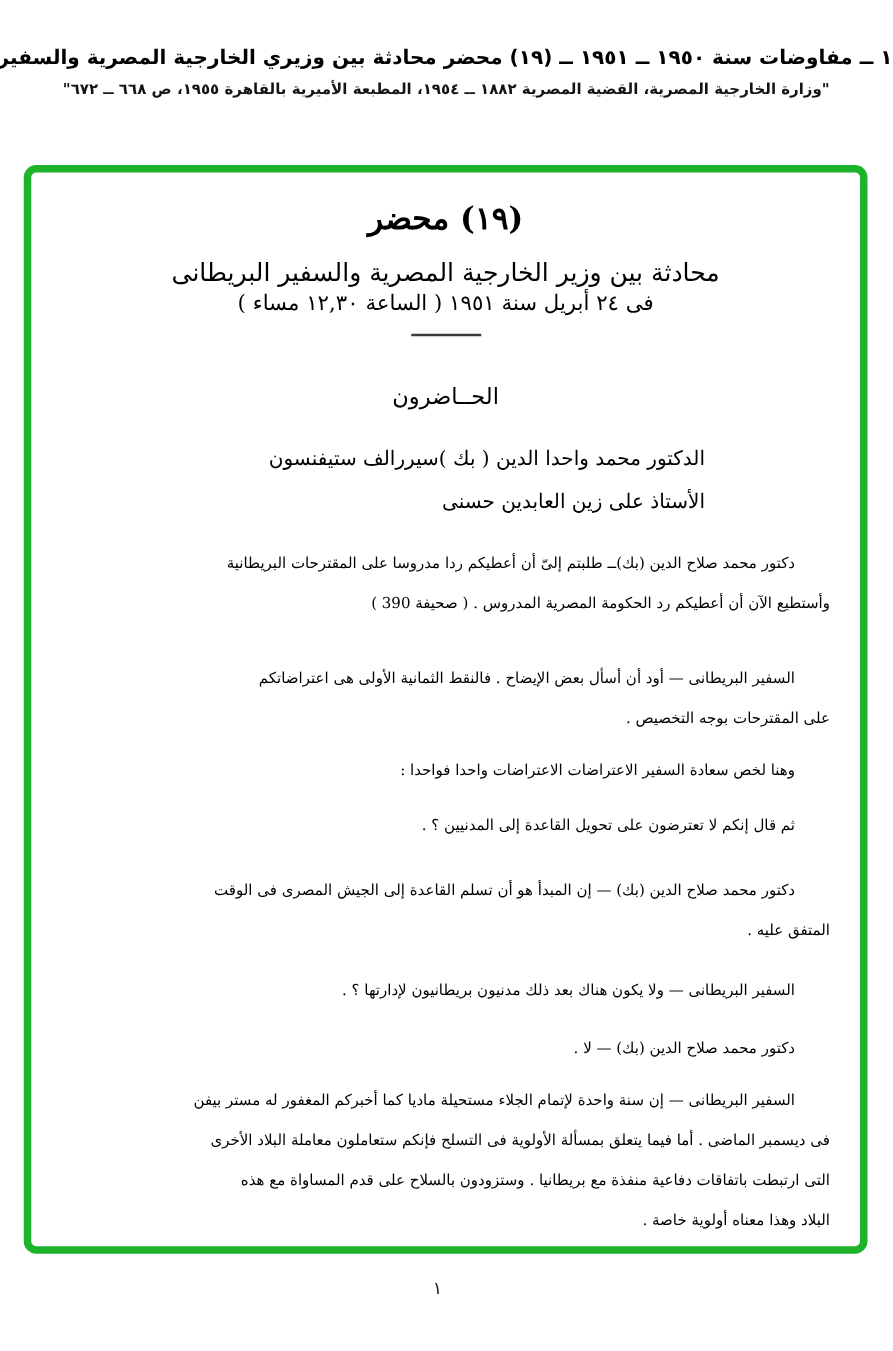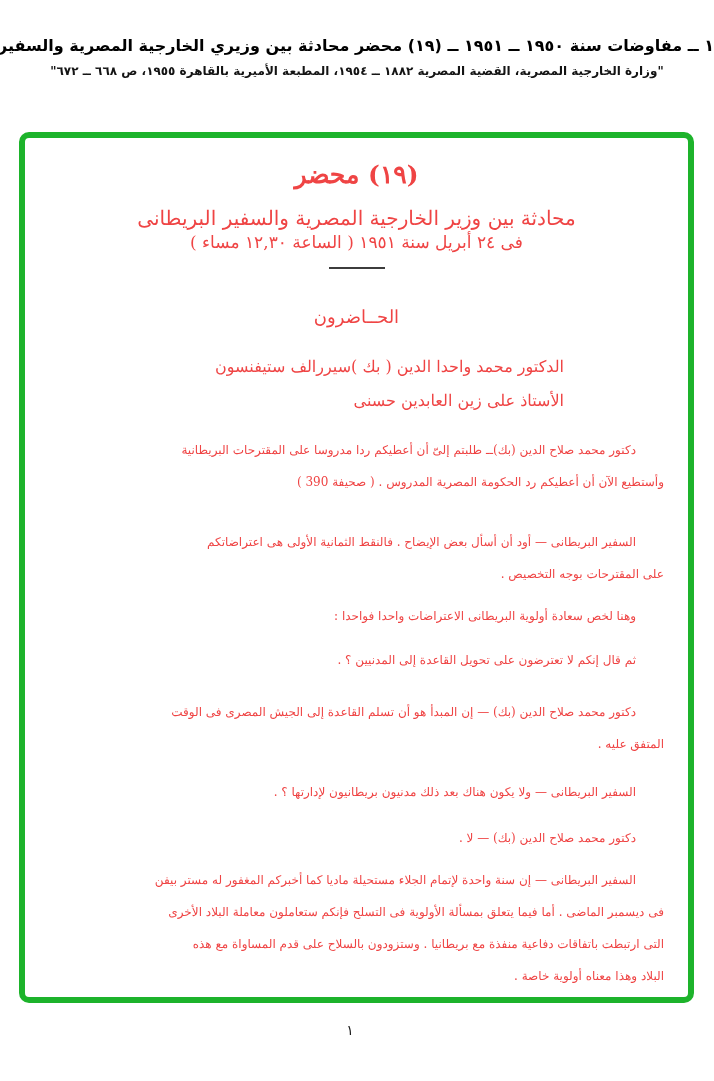--- a/index.html
+++ b/index.html
@@ -24,21 +24,21 @@
     position:absolute; left:19px; top:132px; width:675px; height:871px;
     border:6px solid #1db32b; border-radius:10px;
     background:#fff;
   }
 
   
   .doc {
     position:absolute; inset:0;
     direction:rtl;
     font-family:"DejaVu Serif", serif;
-    color:#ef4444;
+    color:#000000;
   }
   .doc .abs { position:absolute; left:30px; right:24px; }
   .centered { text-align:center; left:0 !important; right:0 !important; }
 
   .doc-title   { top:22px;  font-size:25px; font-weight:700; letter-spacing:1px; }
   .doc-sub     { top:68px;  font-size:20px; }
   .doc-date    { top:94px;  font-size:17px; }
   .title-rule  { position:absolute; top:129px; left:50%; transform:translateX(-50%);
                  width:56px; height:0; border-top:2px solid #3c3c3c; }
 
@@ -104,21 +104,21 @@
         <span>( صحيفة 390 )</span>
       </span>
     </div>
 
     <div class="abs para p2">
       <span class="ln indent">السفير البريطانى — أود أن أسأل بعض الإيضاح . فالنقط الثمانية الأولى هى اعتراضاتكم</span>
       <span class="ln">على المقترحات بوجه التخصيص .</span>
     </div>
 
     <div class="abs para p3">
-      <span class="ln indent">وهنا لخص سعادة أولوية البريطانى الاعتراضات واحدا فواحدا :</span>
+      <span class="ln indent">وهنا لخص سعادة السفير الاعتراضات الاعتراضات واحدا فواحدا :</span>
     </div>
 
     <div class="abs para p4">
       <span class="ln indent">ثم قال إنكم لا تعترضون على تحويل القاعدة إلى المدنيين ؟ .</span>
     </div>
 
     <div class="abs para p5">
       <span class="ln indent">دكتور محمد صلاح الدين (بك) — إن المبدأ هو أن تسلم القاعدة إلى الجيش المصرى فى الوقت</span>
       <span class="ln">المتفق عليه .</span>
     </div>

